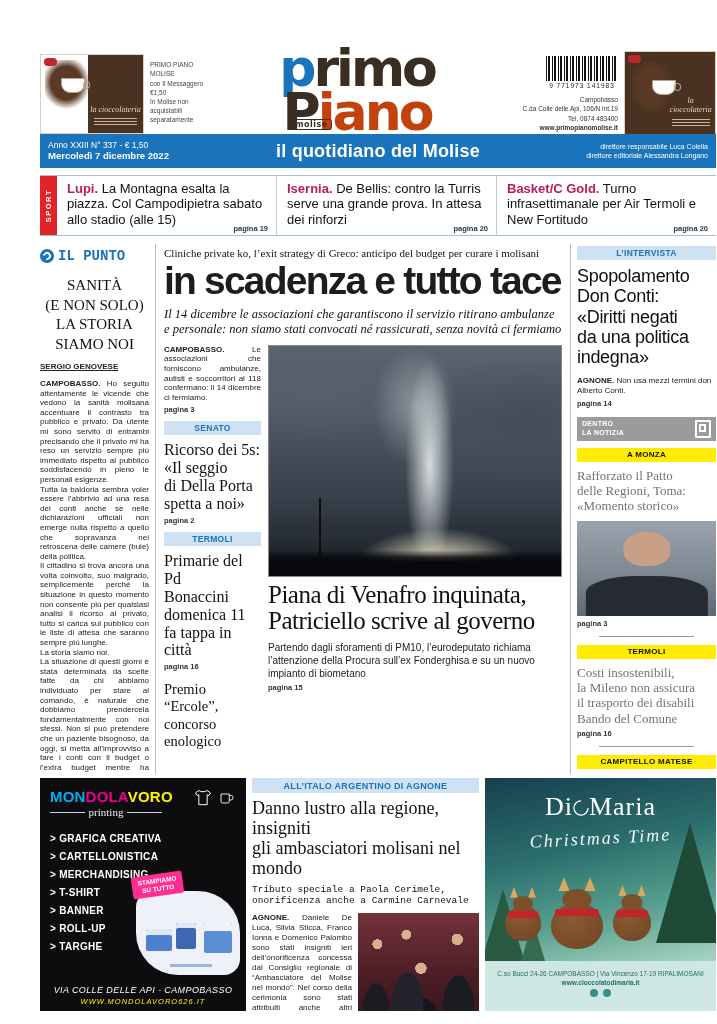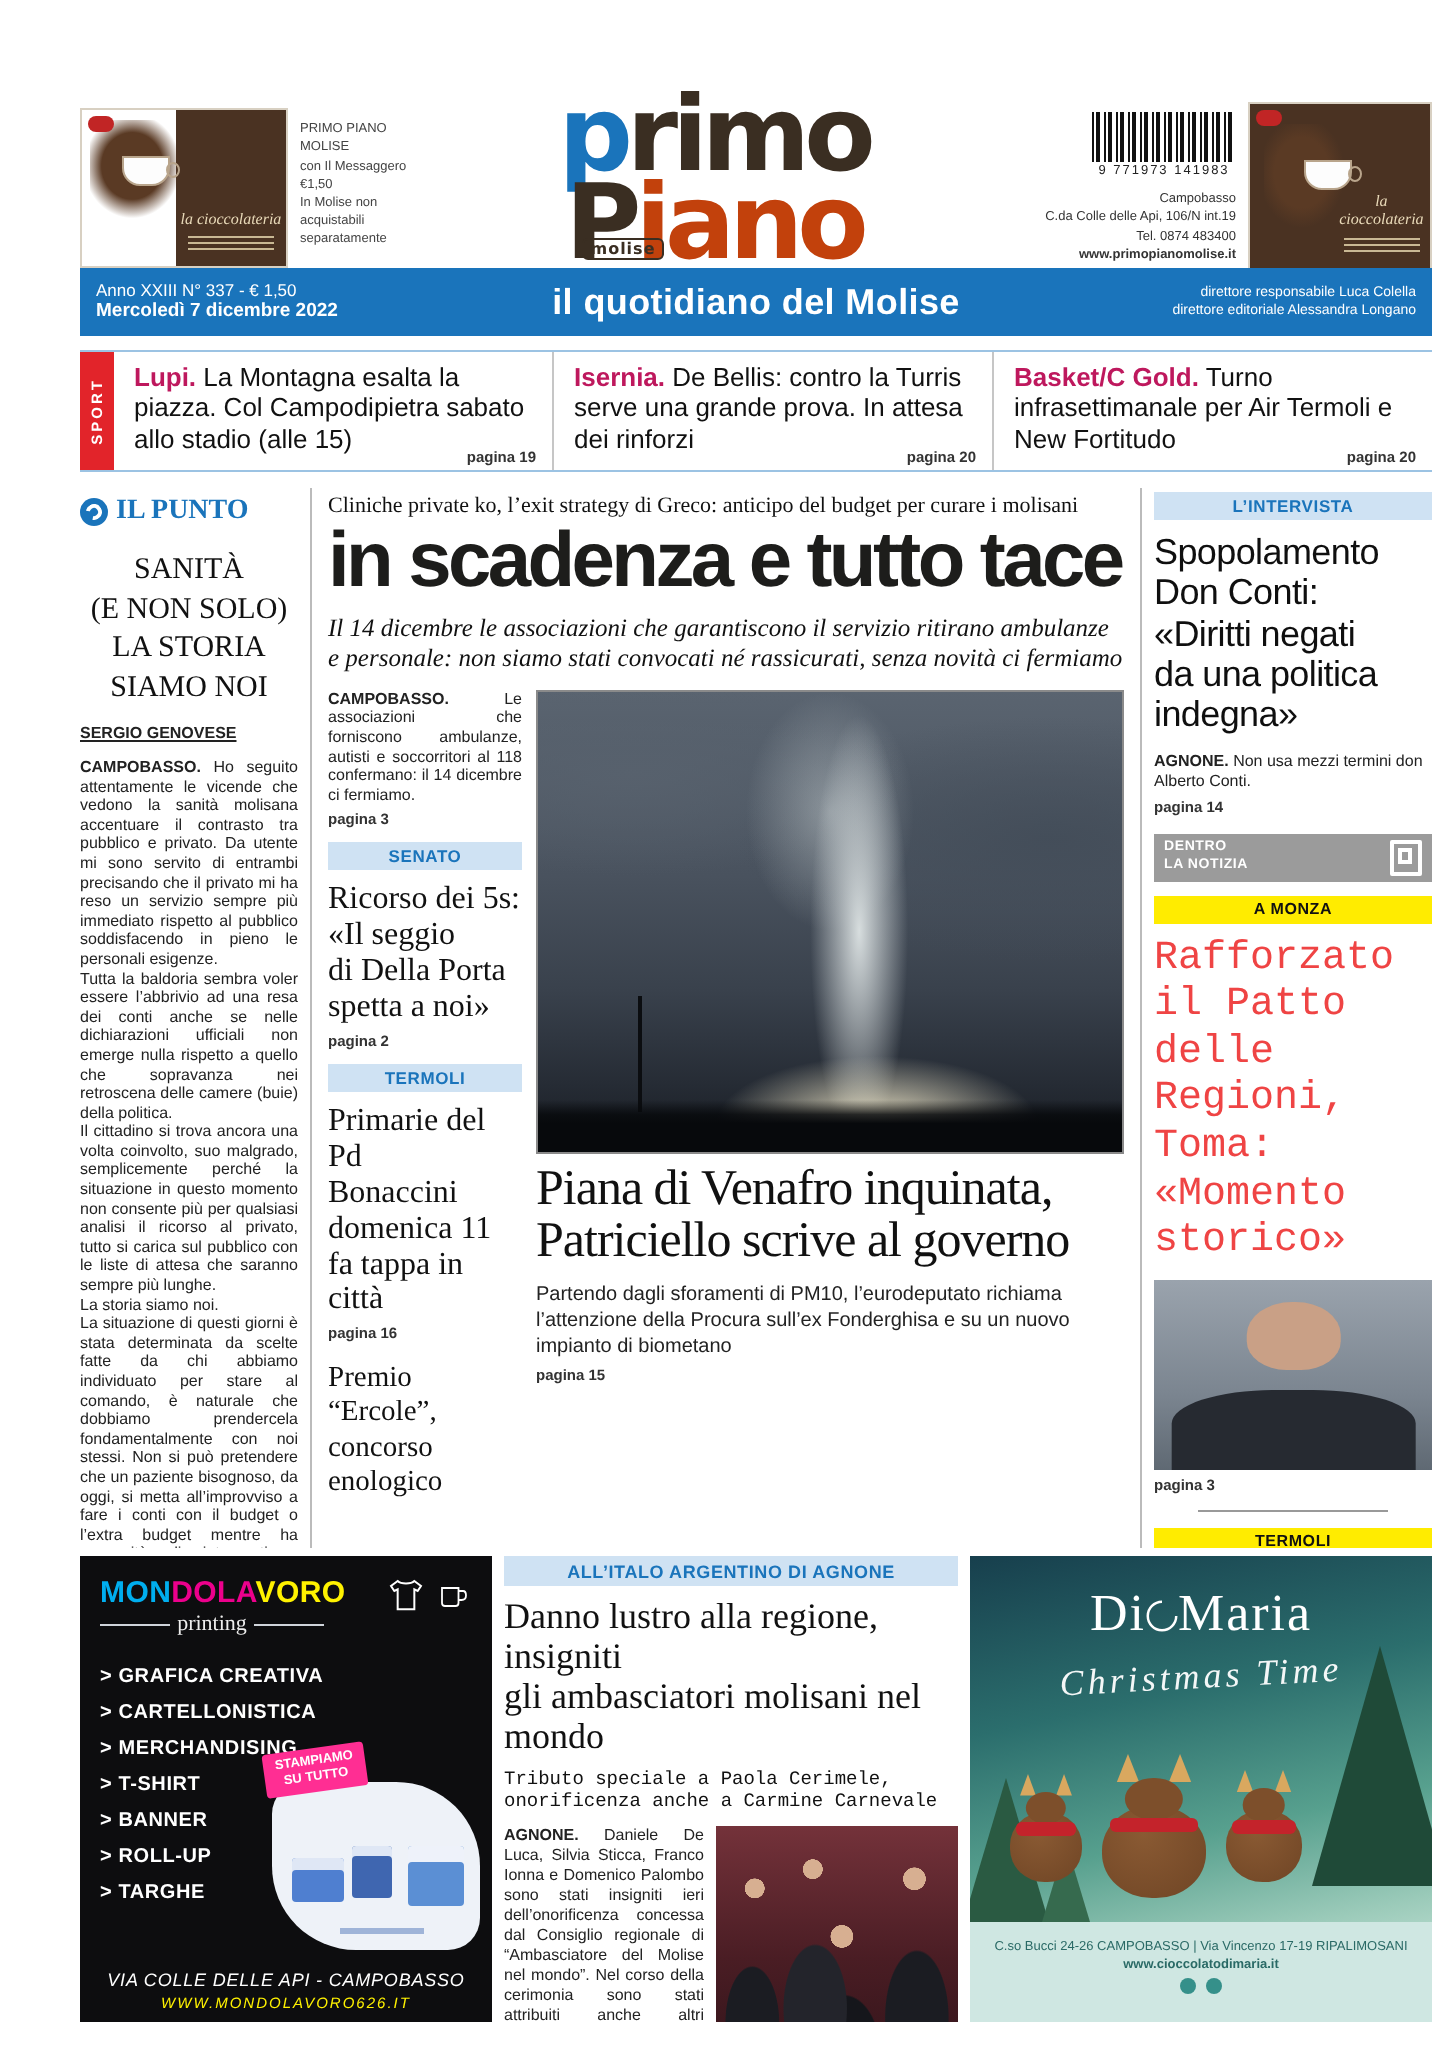--- a/index.html
+++ b/index.html
@@ -59,21 +59,21 @@
   .pageref{position:absolute;right:8px;bottom:2px;font-size:7.5px;font-weight:bold;color:#333;}
   .pageref2{text-align:left;font-size:7.5px;font-weight:bold;color:#333;margin-top:3px;}
 
   
   .content{position:absolute;left:40px;top:244px;width:676px;height:530px;display:flex;box-sizing:border-box;}
   .col-left{width:116px;flex:none;padding-right:6px;border-right:1px solid #bbb;box-sizing:border-box;overflow:hidden;}
   .col-center{flex:1;padding:0 8px;overflow:hidden;}
   .col-right{width:146px;flex:none;padding-left:6px;border-left:1px solid #bbb;box-sizing:border-box;overflow:hidden;}
 
   .ilpunto-head{display:flex;align-items:center;gap:4px;color:#1a74bb;
-                font-family:Liberation Serif, serif;font-weight:bold;font-size:14px;margin-top:4px;}
+                font-family:Liberation Mono, monospace;font-weight:bold;font-size:14px;margin-top:4px;}
   .ilpunto-icon{width:14px;height:14px;border-radius:50%;background:#1a74bb;position:relative;flex:none;}
   .ilpunto-icon::before{content:"";position:absolute;inset:3px;border:2px solid #fff;border-radius:50%;
                 border-left-color:transparent;transform:rotate(-35deg);}
   .ilpunto-title{font-family:"Liberation Serif",serif;font-size:15px;line-height:1.3;text-align:center;
                  margin:12px 0 6px;color:#111;}
   .author{font-size:8px;font-weight:bold;text-decoration:underline;margin:8px 0 8px;color:#222;}
   .body-sm{font-size:8px;line-height:1.2;text-align:justify;color:#222;}
   .body-sm p{margin:0;}
   .lead{font-weight:bold;}
 
@@ -105,21 +105,21 @@
 
   .int-title{font-size:18px;line-height:1.13;color:#0f0f0f;letter-spacing:-.3px;margin:5px 0 8px;}
   .int-note{font-size:8px;line-height:1.25;color:#222;}
   .dentro{background:#9b9b9b;color:#fff;display:flex;justify-content:space-between;align-items:center;
           padding:3px 5px;margin:9px 0 2px;}
   .dentro-text{font-size:7px;font-weight:bold;line-height:1.2;letter-spacing:.3px;}
   .dentro-logo{width:12px;height:14px;border:2px solid #fff;border-radius:1px;position:relative;flex:none;}
   .dentro-logo::before{content:"";position:absolute;left:2px;top:2px;width:3px;height:4px;border:2px solid #fff;}
   .yellow-head{background:#ffec00;font-size:8px;font-weight:bold;text-align:center;padding:2.5px 0;
                margin:7px 0 6px;color:#111;letter-spacing:.3px;}
-  .rail-title{font-family:Liberation Mono, monospace;font-size:20px;line-height:1.18;color:#ef4444;}
+  .rail-title{font-family:Liberation Serif, serif;font-size:13px;line-height:1.18;color:#737373;}
   .photo-toma{height:95px;margin:7px 0 2px;position:relative;overflow:hidden;
       background:linear-gradient(180deg,#9aa3ad,#7b8590 60%,#5f6973);}
   .photo-toma::before{content:"";position:absolute;top:12%;left:50%;transform:translateX(-50%);
       width:34%;height:36%;background:#c9a086;border-radius:48% 48% 42% 42%;}
   .photo-toma::after{content:"";position:absolute;bottom:0;left:50%;transform:translateX(-50%);
       width:88%;height:42%;background:#262a31;border-radius:42% 42% 0 0;}
   .rail-divider{width:68%;margin:8px auto;border-top:1px solid #999;}
 
   
   .bottom-row{position:absolute;left:40px;top:778px;width:676px;height:233px;display:flex;gap:6px;}

